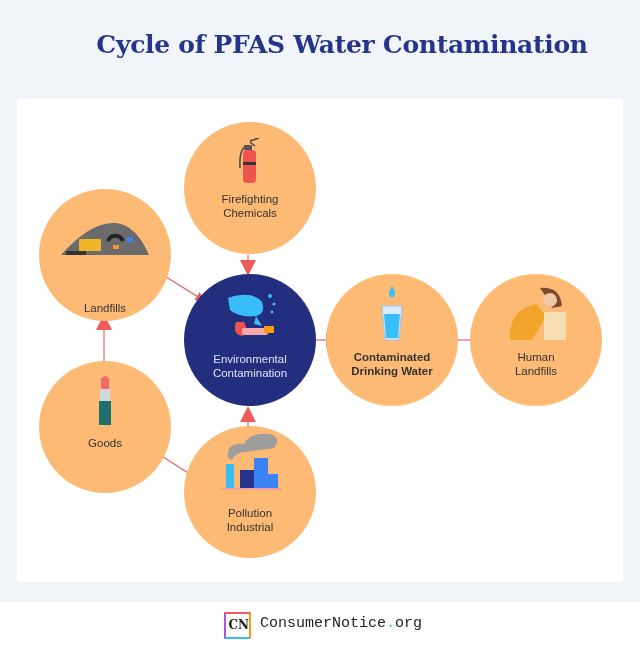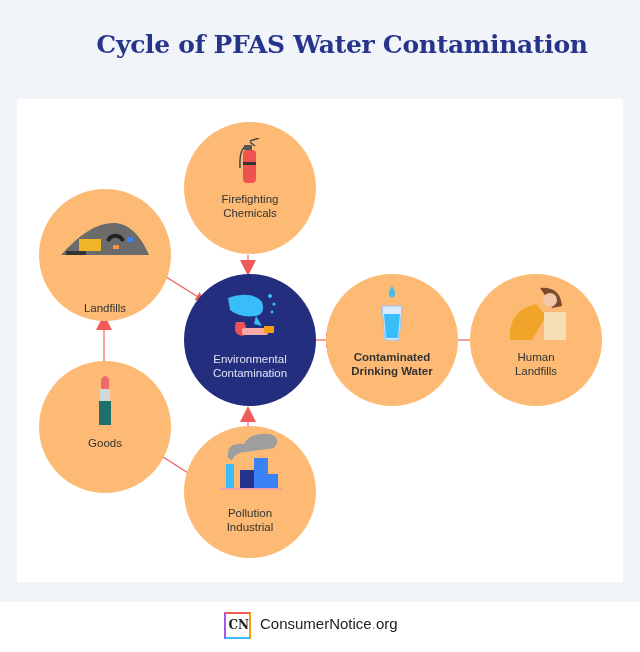--- a/index.html
+++ b/index.html
@@ -8,21 +8,21 @@
   .title{position:absolute;left:0;top:30px;width:640px;text-align:center;font-family:"DejaVu Serif",serif;font-weight:bold;font-size:25px;color:#27348b;letter-spacing:-0.3px;padding-left:22px;}
   .panel{position:absolute;left:17px;top:99px;width:606px;height:483px;background:#fff;}
   .node{position:absolute;width:132px;height:132px;border-radius:50%;background:#fdba74;}
   .node.dark{background:#242e7e;}
   .label{position:absolute;left:0;width:132px;text-align:center;font-size:11.5px;line-height:14px;color:#333;}
   .node.dark .label{color:#dfe4f7;}
   .icon{position:absolute;}
   svg.arrows{position:absolute;left:0;top:0;}
   .footer{position:absolute;left:0;top:602px;width:640px;height:50px;}
   .logo-box{position:absolute;left:224px;top:612px;width:27px;height:27px;box-sizing:border-box;border-top:2px solid #ef5b5b;border-left:2px solid #a855f7;border-right:2px solid #f59e0b;border-bottom:2px solid #38bdf8;font-family:"DejaVu Serif",serif;font-weight:bold;font-size:12px;line-height:23px;text-align:right;color:#222;}
-  .logo-text{position:absolute;left:260px;top:615px;font-family:Liberation Sans, sans-serif;font-size:15px;color:#222;}
+  .logo-text{position:absolute;left:260px;top:615px;font-family:Liberation Mono, monospace;font-size:15px;color:#222;}
   .dot{color:#38bdf8;}
 </style>
 </head>
 <body>
 
 <div class="band"></div>
 <div class="title">Cycle of PFAS Water Contamination</div>
 <div class="panel"></div>
 
 <svg class="arrows" width="640" height="652">

